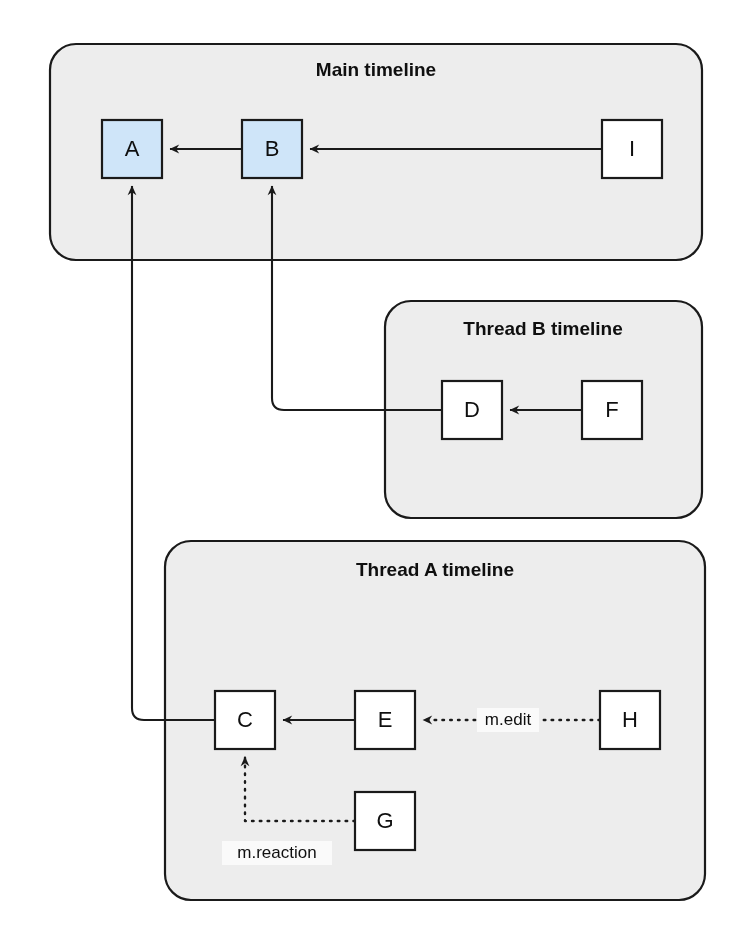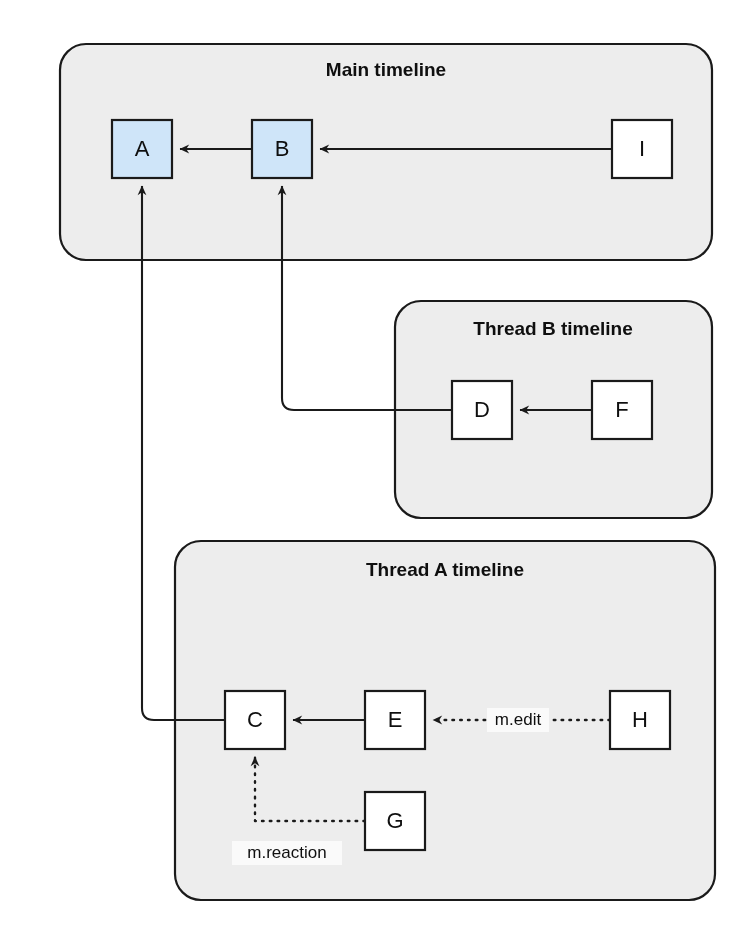--- a/index.html
+++ b/index.html
@@ -10,21 +10,21 @@
   }
   body {
     width: 756px;
     height: 942px;
     font-family: "Liberation Sans", sans-serif;
     position: relative;
     overflow: hidden;
   }
   #stage {
     position: absolute;
-    left: 12px;
+    left: 2px;
     top: 0;
     width: 659px;
     height: 942px;
   }
   svg.diagram {
     position: absolute;
     left: 0;
     top: 0;
     width: 756px;
     height: 942px;

